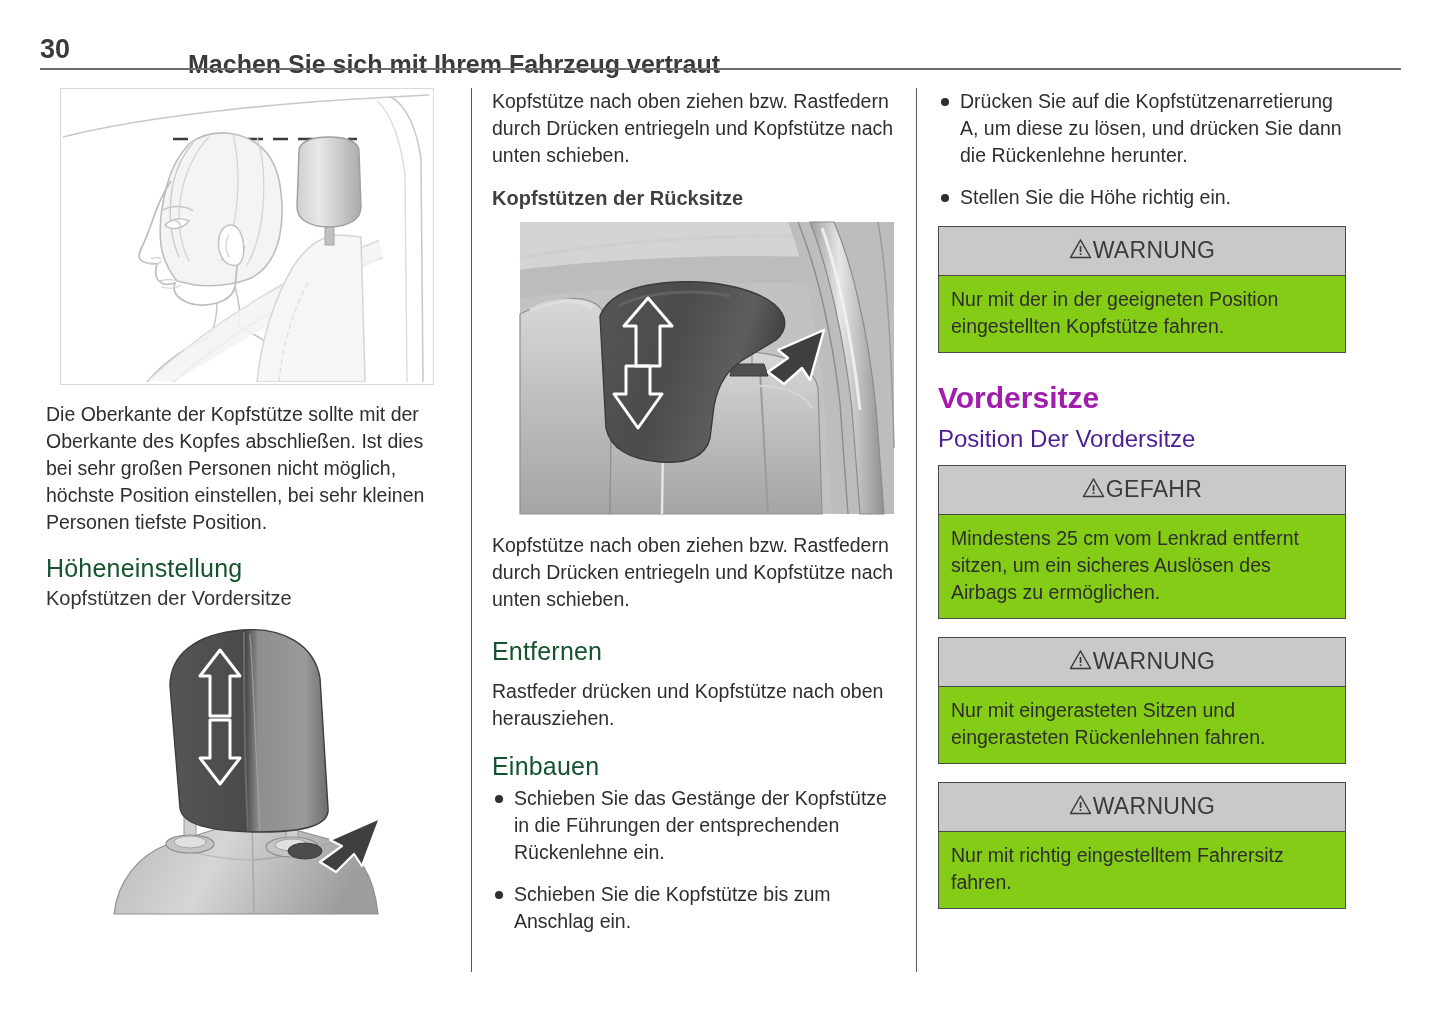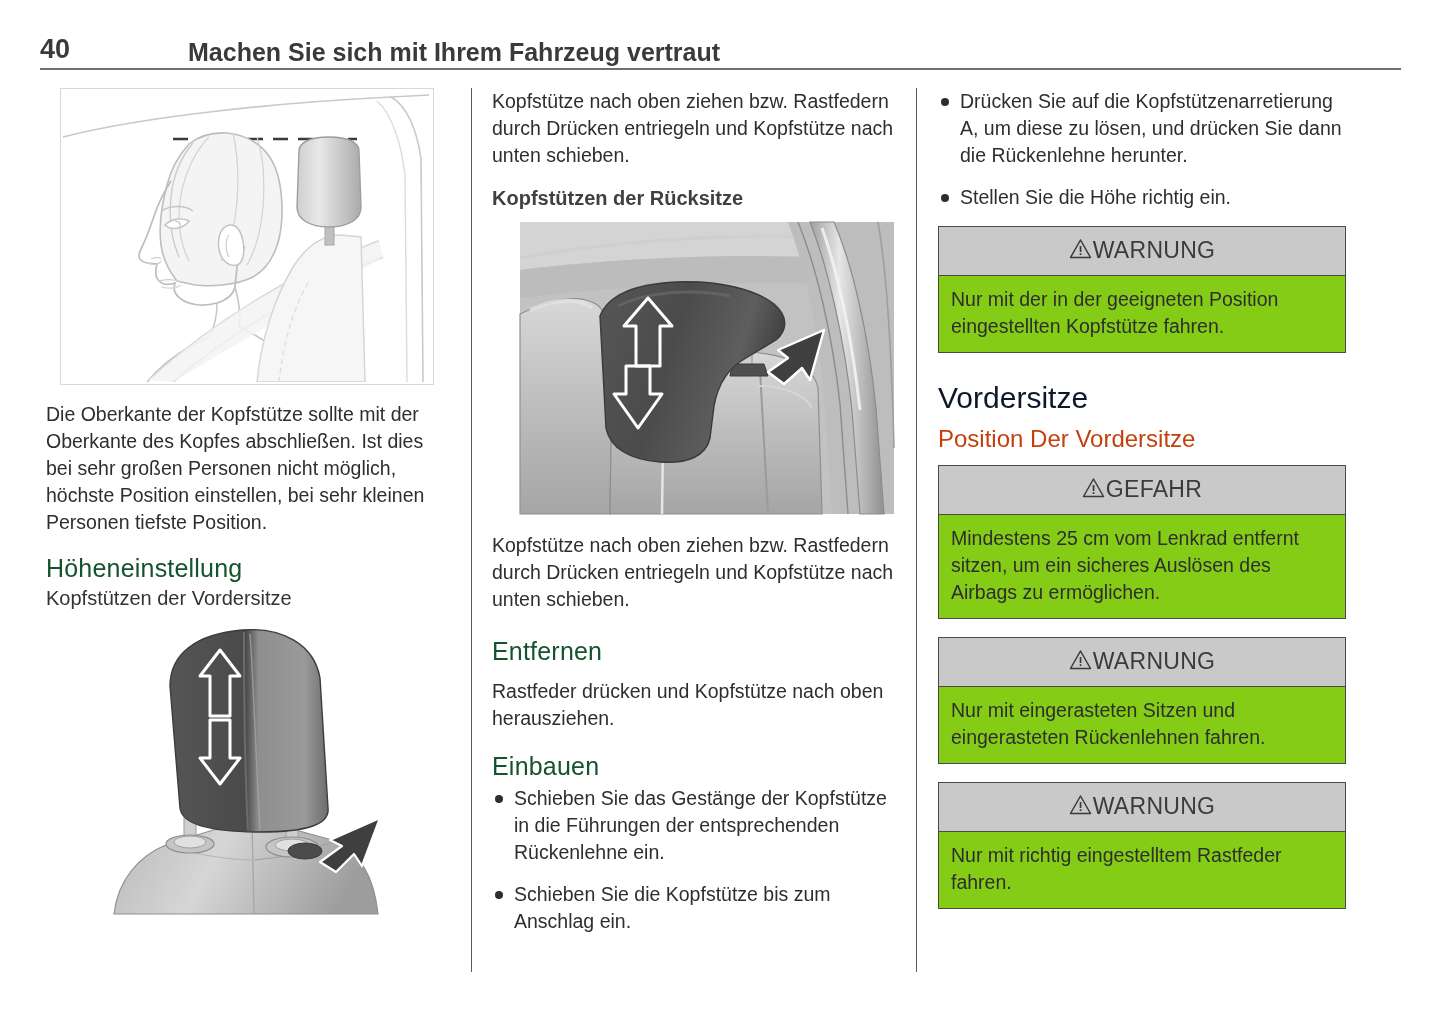--- a/index.html
+++ b/index.html
@@ -34,21 +34,21 @@
     left: 0;
     top: 0;
     font-size: 27px;
     font-weight: bold;
     color: #3a3a3a;
     letter-spacing: 0px;
   }
   .header-title {
     position: absolute;
     left: 148px;
-    top: 4px;
+    top: 16px;
     font-size: 25px;
     font-weight: bold;
     color: #3a3a3a;
   }
   .header-rule {
     position: absolute;
     left: 40px;
     top: 68px;
     width: 1361px;
     height: 2px;
@@ -96,28 +96,28 @@
   }
   h3.sub-heading-plain {
     margin: 2px 0 8px 0;
     font-size: 20px;
     font-weight: normal;
     color: #333333;
   }
   h2.big-heading {
     margin: 10px 0 10px 0;
     font-size: 30px;
-    font-weight: normal;
-    color: #0f172a;
+    font-weight: bold;
+    color: #a21caf;
   }
   h3.mid-heading {
     margin: 6px 0 12px 0;
     font-size: 24px;
     font-weight: normal;
-    color: #c2410c;
+    color: #4c1d95;
   }
 
   ul.bullets {
     list-style: none;
     margin: 0 0 14px 0;
     padding: 0;
   }
   ul.bullets li {
     position: relative;
     padding-left: 22px;
@@ -180,21 +180,21 @@
   .fig1-frame {
     border: 1px solid #d8d8d8;
   }
 </style>
 </head>
 <body>
 
 <div class="page">
 
   <div class="header">
-    <div class="page-number">40</div>
+    <div class="page-number">30</div>
     <div class="header-title">Machen Sie sich mit Ihrem Fahrzeug vertraut</div>
   </div>
   <div class="header-rule"></div>
 
   <div class="col-divider one"></div>
   <div class="col-divider two"></div>
 
   <div class="column col-left">
 
     <div class="figure fig1-frame" style="width:372px;height:295px;margin-left:14px;">
@@ -468,18 +468,18 @@
       <div class="notice-head">
         <span class="warn-tri">
           <svg width="23" height="21" viewBox="0 0 23 21">
             <path d="M11.5,2 L21.5,19.5 L1.5,19.5 Z" fill="none" stroke="#3b3b3b" stroke-width="1.5" stroke-linejoin="round"></path>
             <rect x="10.7" y="8" width="1.7" height="6" fill="#3b3b3b"></rect>
             <rect x="10.7" y="15.2" width="1.7" height="1.8" fill="#3b3b3b"></rect>
           </svg>
         </span>
         <span>WARNUNG</span>
       </div>
-      <div class="notice-body">Nur mit richtig eingestelltem Rastfeder fahren.</div>
+      <div class="notice-body">Nur mit richtig eingestelltem Fahrersitz fahren.</div>
     </div>
 
   </div>
 
 </div>
 
 </body></html>

